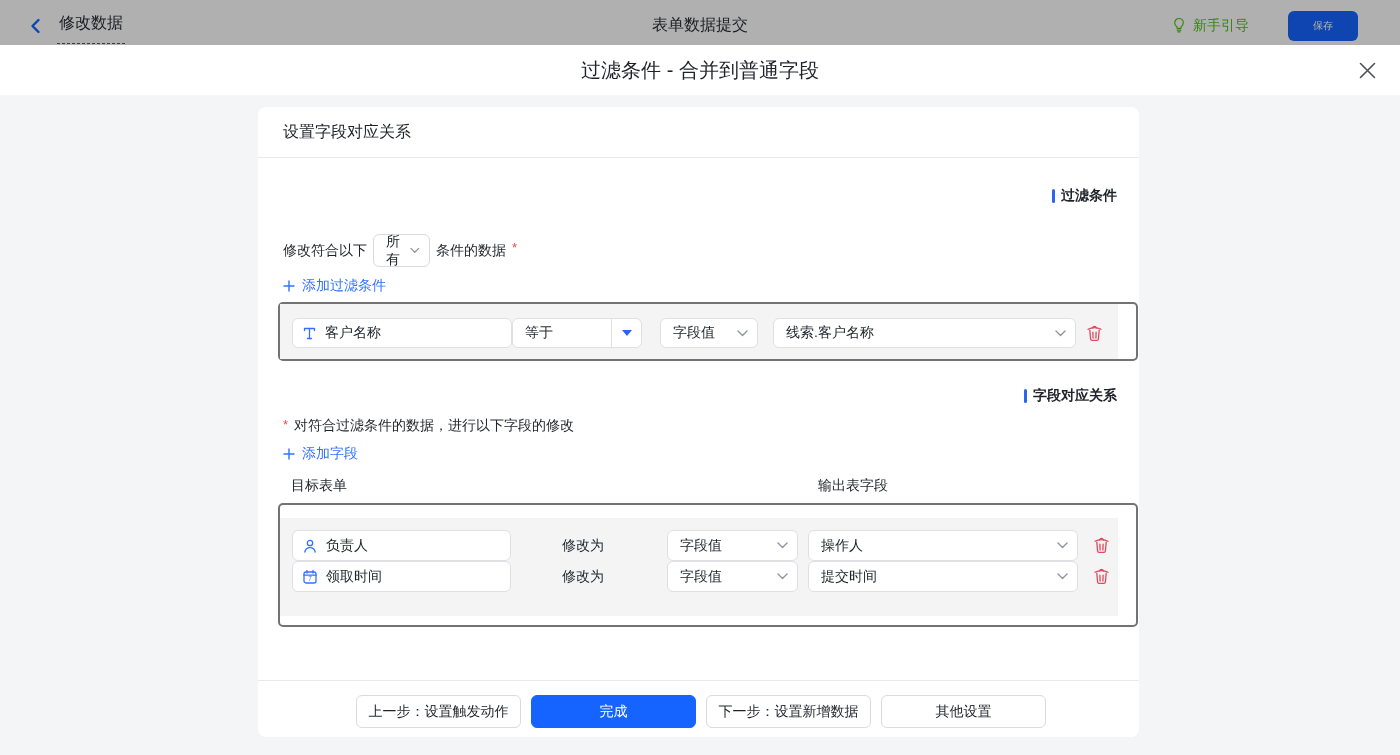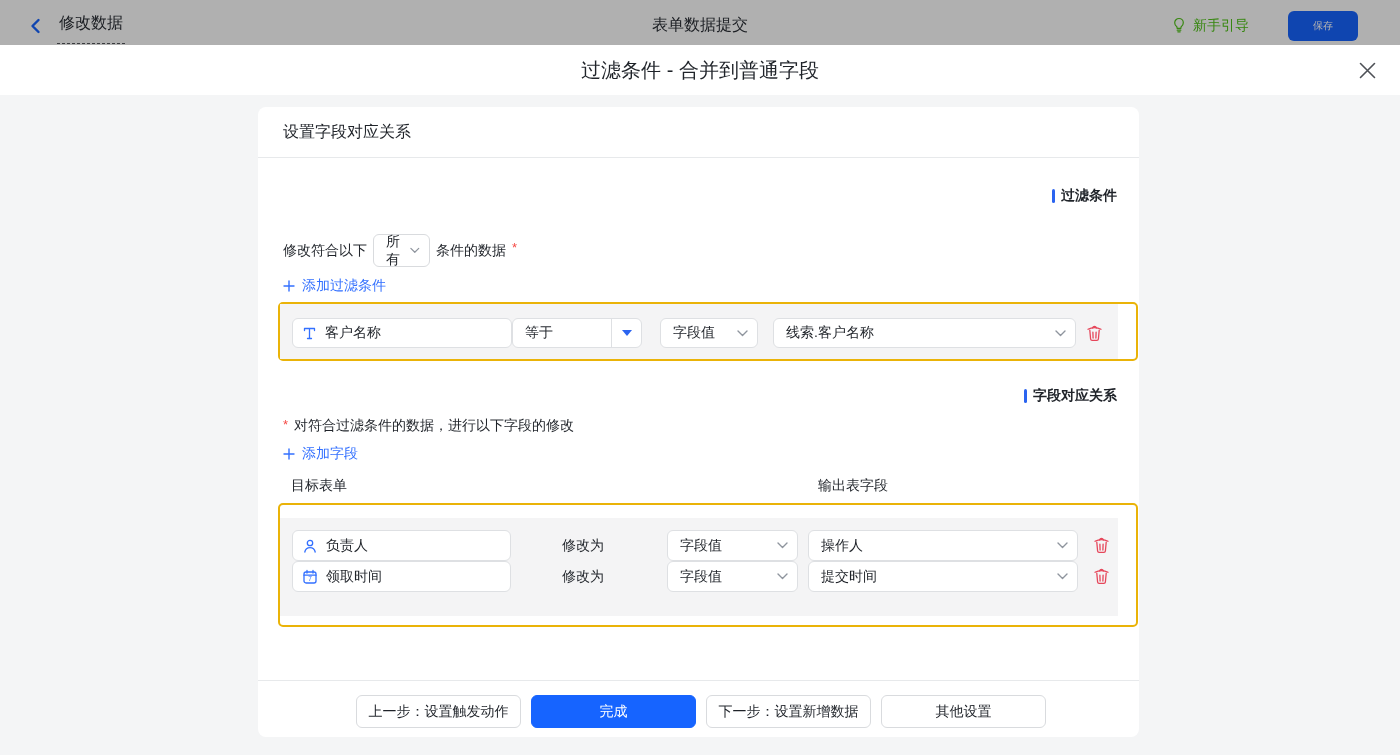--- a/index.html
+++ b/index.html
@@ -35,21 +35,21 @@
   .st-filter { padding-top:29px; }
 
   .match-row { margin-top:29px; margin-left:3px; display:flex; align-items:center; height:33px; }
   .match-select { margin-left:6px; width:57px; height:33px; background:#fff; border:1px solid #d9dbde; border-radius:6px; display:flex; align-items:center; padding:0 9px 0 12px; justify-content:space-between; }
   .match-suffix { margin-left:6px; }
   .req-star { color:#f54a45; margin-left:6px; position:relative; top:-3px; font-size:13px; }
 
   .add-link { margin-top:10px; margin-left:3px; display:flex; align-items:center; color:#3370ff; font-size:14px; width:max-content; cursor:pointer; }
   .add-link svg { margin-right:7px; }
 
-  .annotation { border:2px solid #eab308; border-radius:5px; background:#fff; width:860px; margin-left:-2px; }
+  .annotation { border:2px solid #737373; border-radius:5px; background:#fff; width:860px; margin-left:-2px; }
   .annotation-1 { margin-top:7px; height:59px; }
   .annotation-2 { height:124px; padding:13px 0 9px 0; }
 
   .row-group { background:#f4f4f5; width:838px; }
   .rg-1 { height:55px; display:flex; align-items:center; padding-left:12px; padding-top:3px; }
   .rg-2 { height:98px; padding:12px 0 12px 12px; display:flex; flex-direction:column; }
 
   .field-input { width:220px; height:30px; background:#fff; border:1px solid #dee0e3; border-radius:6px; display:flex; align-items:center; padding-left:9px; }
   .field-input .label { margin-left:8px; font-size:14px; color:#1f2329; }
 

